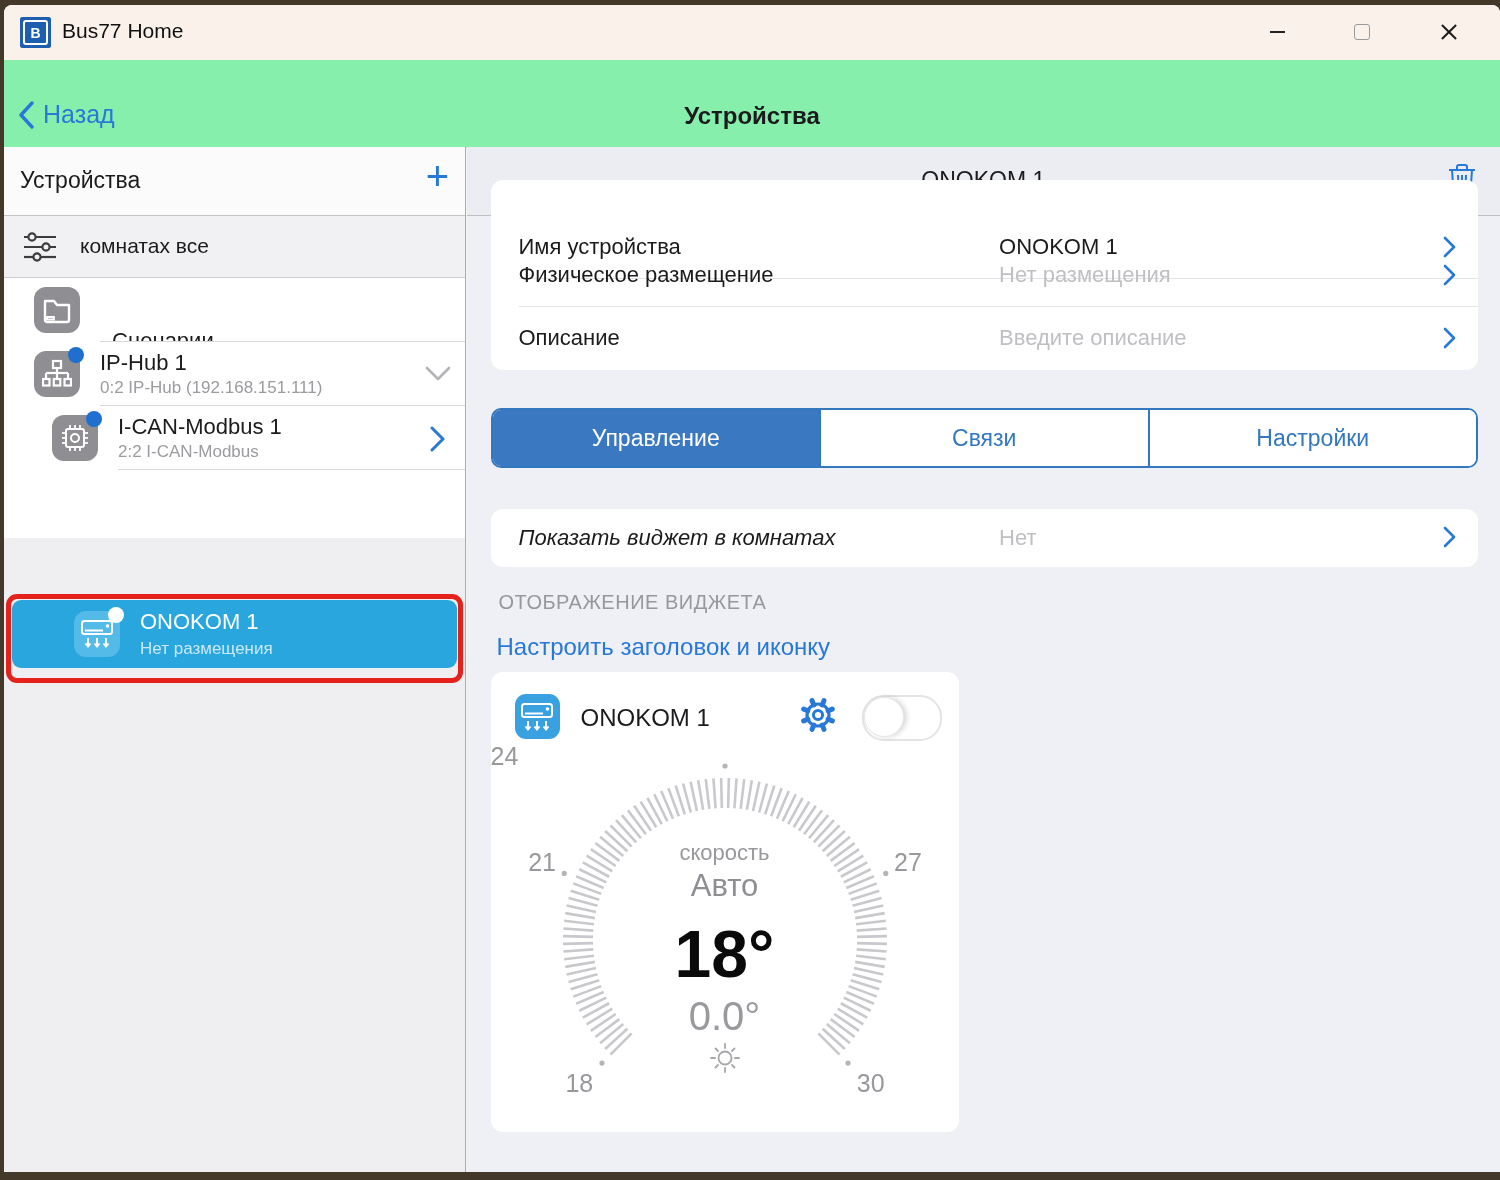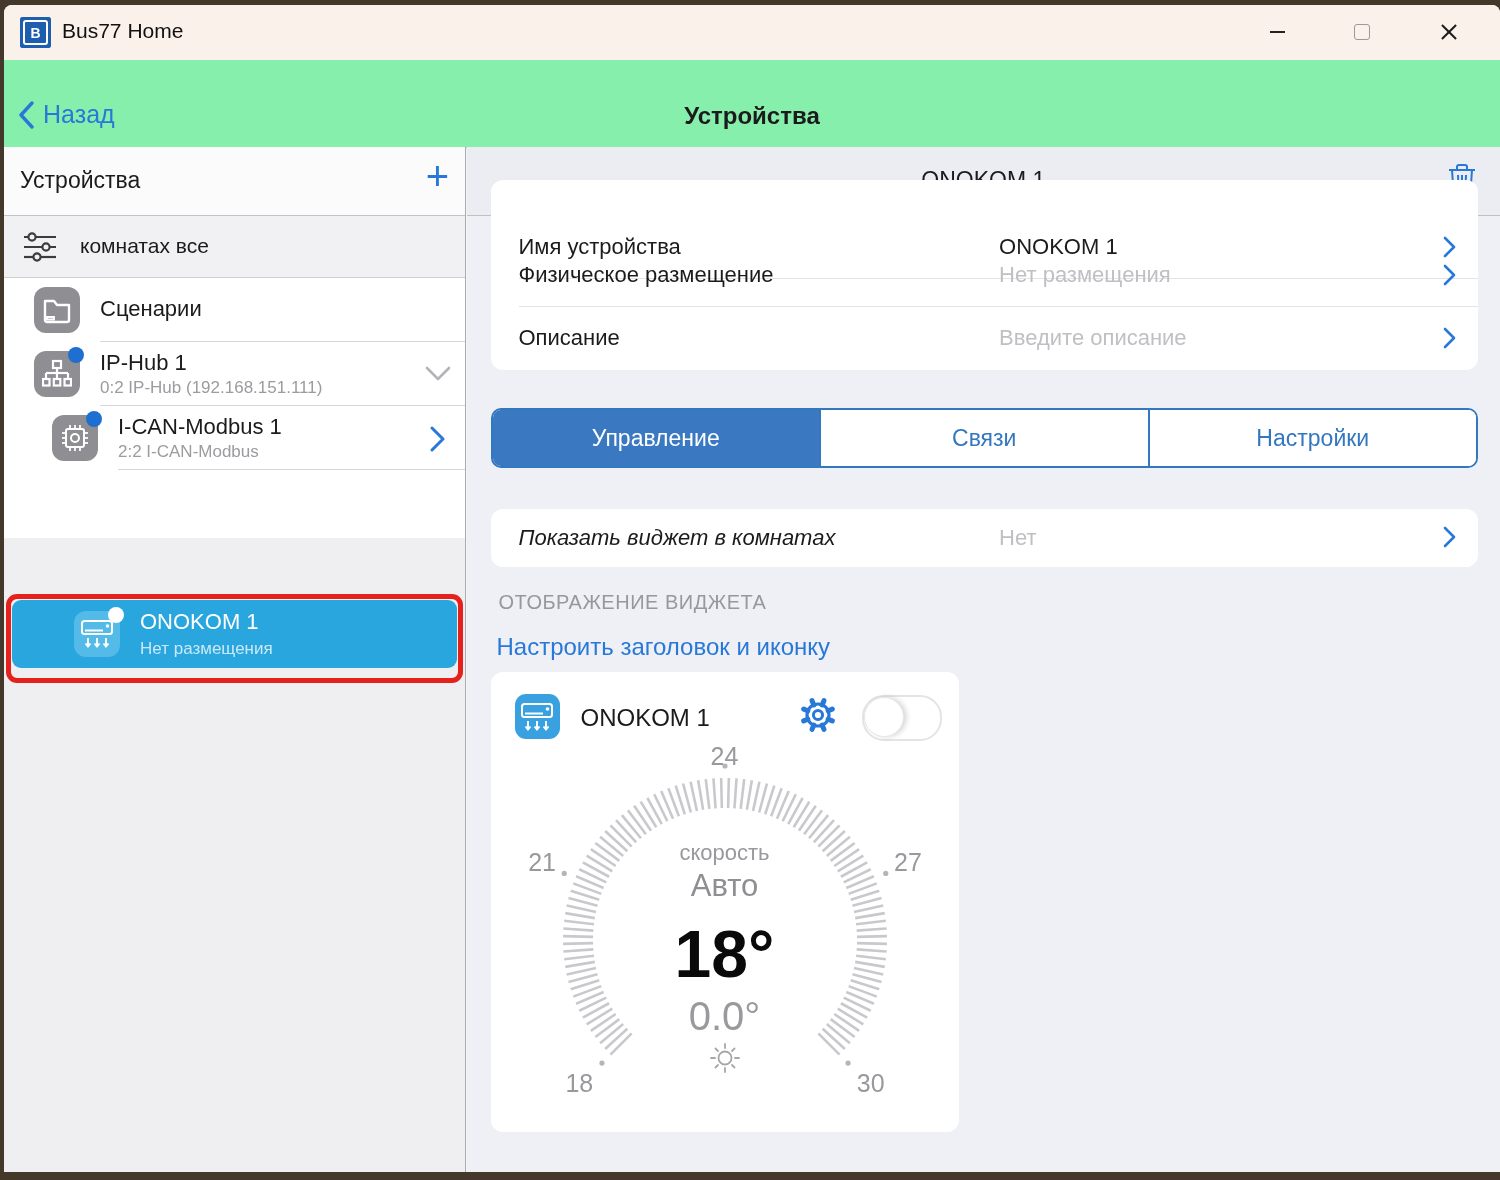--- a/index.html
+++ b/index.html
@@ -76,21 +76,21 @@
   
   .widget-card{left:24px;top:525px;width:468px;height:460px;}
   .w-icon{position:absolute;left:24px;top:22px;width:45px;height:45px;background:#3aa1e0;border-radius:11px;
           display:flex;align-items:center;justify-content:center;}
   .w-title{position:absolute;left:90px;top:32px;font-size:24px;color:#1b1b1d;}
   .w-gear{position:absolute;left:308px;top:24px;cursor:pointer;}
   .w-toggle{position:absolute;left:371px;top:23px;width:76px;height:42px;border:2px solid #e4e4e7;border-radius:22px;
             background:#fff;cursor:pointer;}
   .w-knob{position:absolute;left:0px;top:0px;width:38px;height:38px;border-radius:50%;background:#fff;
           border:1px solid #e7e7ea;box-shadow:3px 0 5px rgba(0,0,0,.15);}
-  .w-top-num{position:absolute;left:0;right:0;top:70px;text-align:center;font-size:25px;color:#98989d;}
+  .w-top-num{position:absolute;left:0;right:0;top:70px;text-align:left;font-size:25px;color:#98989d;}
   .dial-svg{position:absolute;left:0;top:100px;width:468px;height:360px;overflow:visible;pointer-events:none;}
   .d-caption{position:absolute;left:0;right:0;top:168px;text-align:center;font-size:22px;color:#98989d;}
   .d-mode{position:absolute;left:0;right:0;top:196px;text-align:center;font-size:31px;color:#8e8e93;}
   .d-temp{position:absolute;left:0;right:0;top:244px;text-align:center;font-size:66px;font-weight:700;color:#0a0a0a;}
   .d-sec{position:absolute;left:0;right:0;top:322px;text-align:center;font-size:40px;color:#9a9a9e;}
   .d-sun{position:absolute;left:0;right:0;top:368px;display:flex;justify-content:center;}
 </style>
 </head>
 <body>
 
@@ -143,21 +143,21 @@
 
     <div class="sb-items">
 
       <div class="sb-item" style="top:0;">
         <div class="item-icon" style="left:30px;">
           <svg width="30" height="28" viewBox="0 0 30 28">
             <path d="M3 5 h9 l3 4 h12 v15 a2 2 0 0 1 -2 2 h-20 a2 2 0 0 1 -2 -2 z" fill="none" stroke="#fff" stroke-width="2.4" stroke-linejoin="round"></path>
             <path d="M5 21 h7 v2.5 h-7 z" fill="none" stroke="#fff" stroke-width="1.8"></path>
           </svg>
         </div>
-        <div class="item-title solo" style="left:96px;">Сценарии</div>
+        <div class="item-title solo" style="left:108px;margin-top:32px;">Сценарии</div>
         <div class="divider" style="left:96px;"></div>
       </div>
 
       <div class="sb-item" style="top:64px;padding-left:16px;">
         <div class="item-icon" style="left:30px;">
           <svg width="30" height="30" viewBox="0 0 30 30">
             <g fill="none" stroke="#fff" stroke-width="2.2">
               <rect x="11" y="2" width="8" height="7"></rect>
               <line x1="15" y1="9" x2="15" y2="14"></line>
               <line x1="4" y1="14" x2="26" y2="14"></line>

